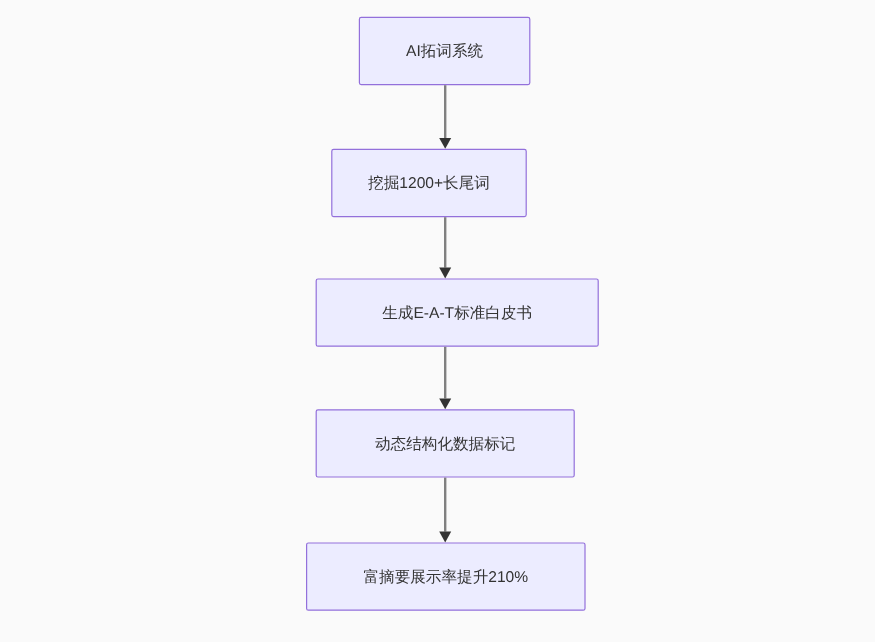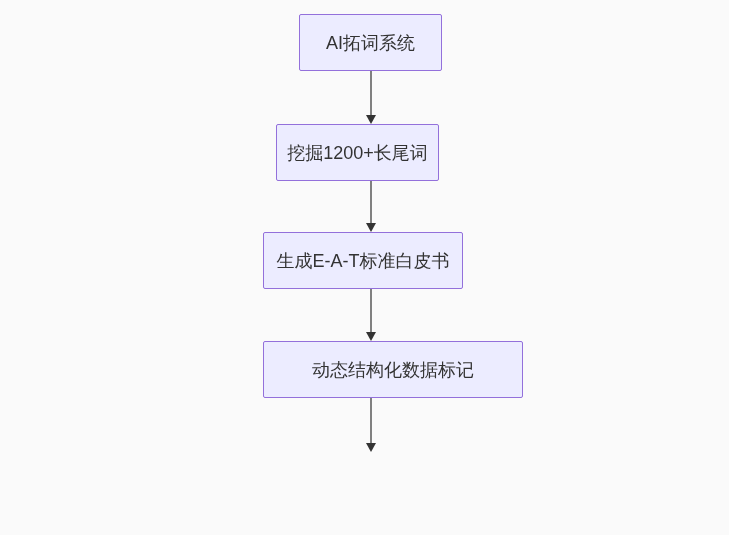--- a/index.html
+++ b/index.html
@@ -20,21 +20,21 @@
     width: 729px; height: 535px;
     background: var(--page-bg);
     overflow: hidden;
   }
   .flow-node {
     position: absolute;
     background: var(--node-fill);
     border: 1px solid var(--node-border);
     border-radius: 2px;
     color: var(--node-text);
-    font-size: 18px;
+    font-size: 13px;
     line-height: 1;
     display: flex;
     align-items: center;
     justify-content: center;
     text-align: center;
     white-space: nowrap;
   }
   .flow-arrow {
     position: absolute;
     width: 12px;
@@ -49,22 +49,22 @@
   }
   .flow-arrow .head {
     width: 0; height: 0;
     border-left: 5px solid transparent;
     border-right: 5px solid transparent;
     border-top: 9px solid var(--arrow-head);
   }
   
   .n0 { left: 299px; top: 14px;  width: 143px; height: 57px; }
   .n1 { left: 276px; top: 124px; width: 163px; height: 57px; }
-  .n2 { left: 263px; top: 232px; width: 200px; height: 57px; }
-  .n3 { left: 263px; top: 341px; width: 260px; height: 57px; }
+  .n2 { left: 263px; top: 232px; width: 236px; height: 57px; }
+  .n3 { left: 263px; top: 341px; width: 216px; height: 57px; }
   .n4 { left: 255px; top: 452px; width: 233px; height: 57px; }
   
   .a0 { left: 365px; top: 71px;  height: 53px; }
   .a1 { left: 365px; top: 181px; height: 51px; }
   .a2 { left: 365px; top: 289px; height: 52px; }
   .a3 { left: 365px; top: 398px; height: 54px; }
 </style>
 </head>
 <body>
 
@@ -91,14 +91,15 @@
     <div class="head"></div>
   </div>
 
   <div class="flow-node n3">动态结构化数据标记</div>
 
   <div class="flow-arrow a3">
     <div class="line"></div>
     <div class="head"></div>
   </div>
 
+  <div class="flow-node n4">富摘要展示率提升210%</div>
 
 </div>
 
 </body></html>

